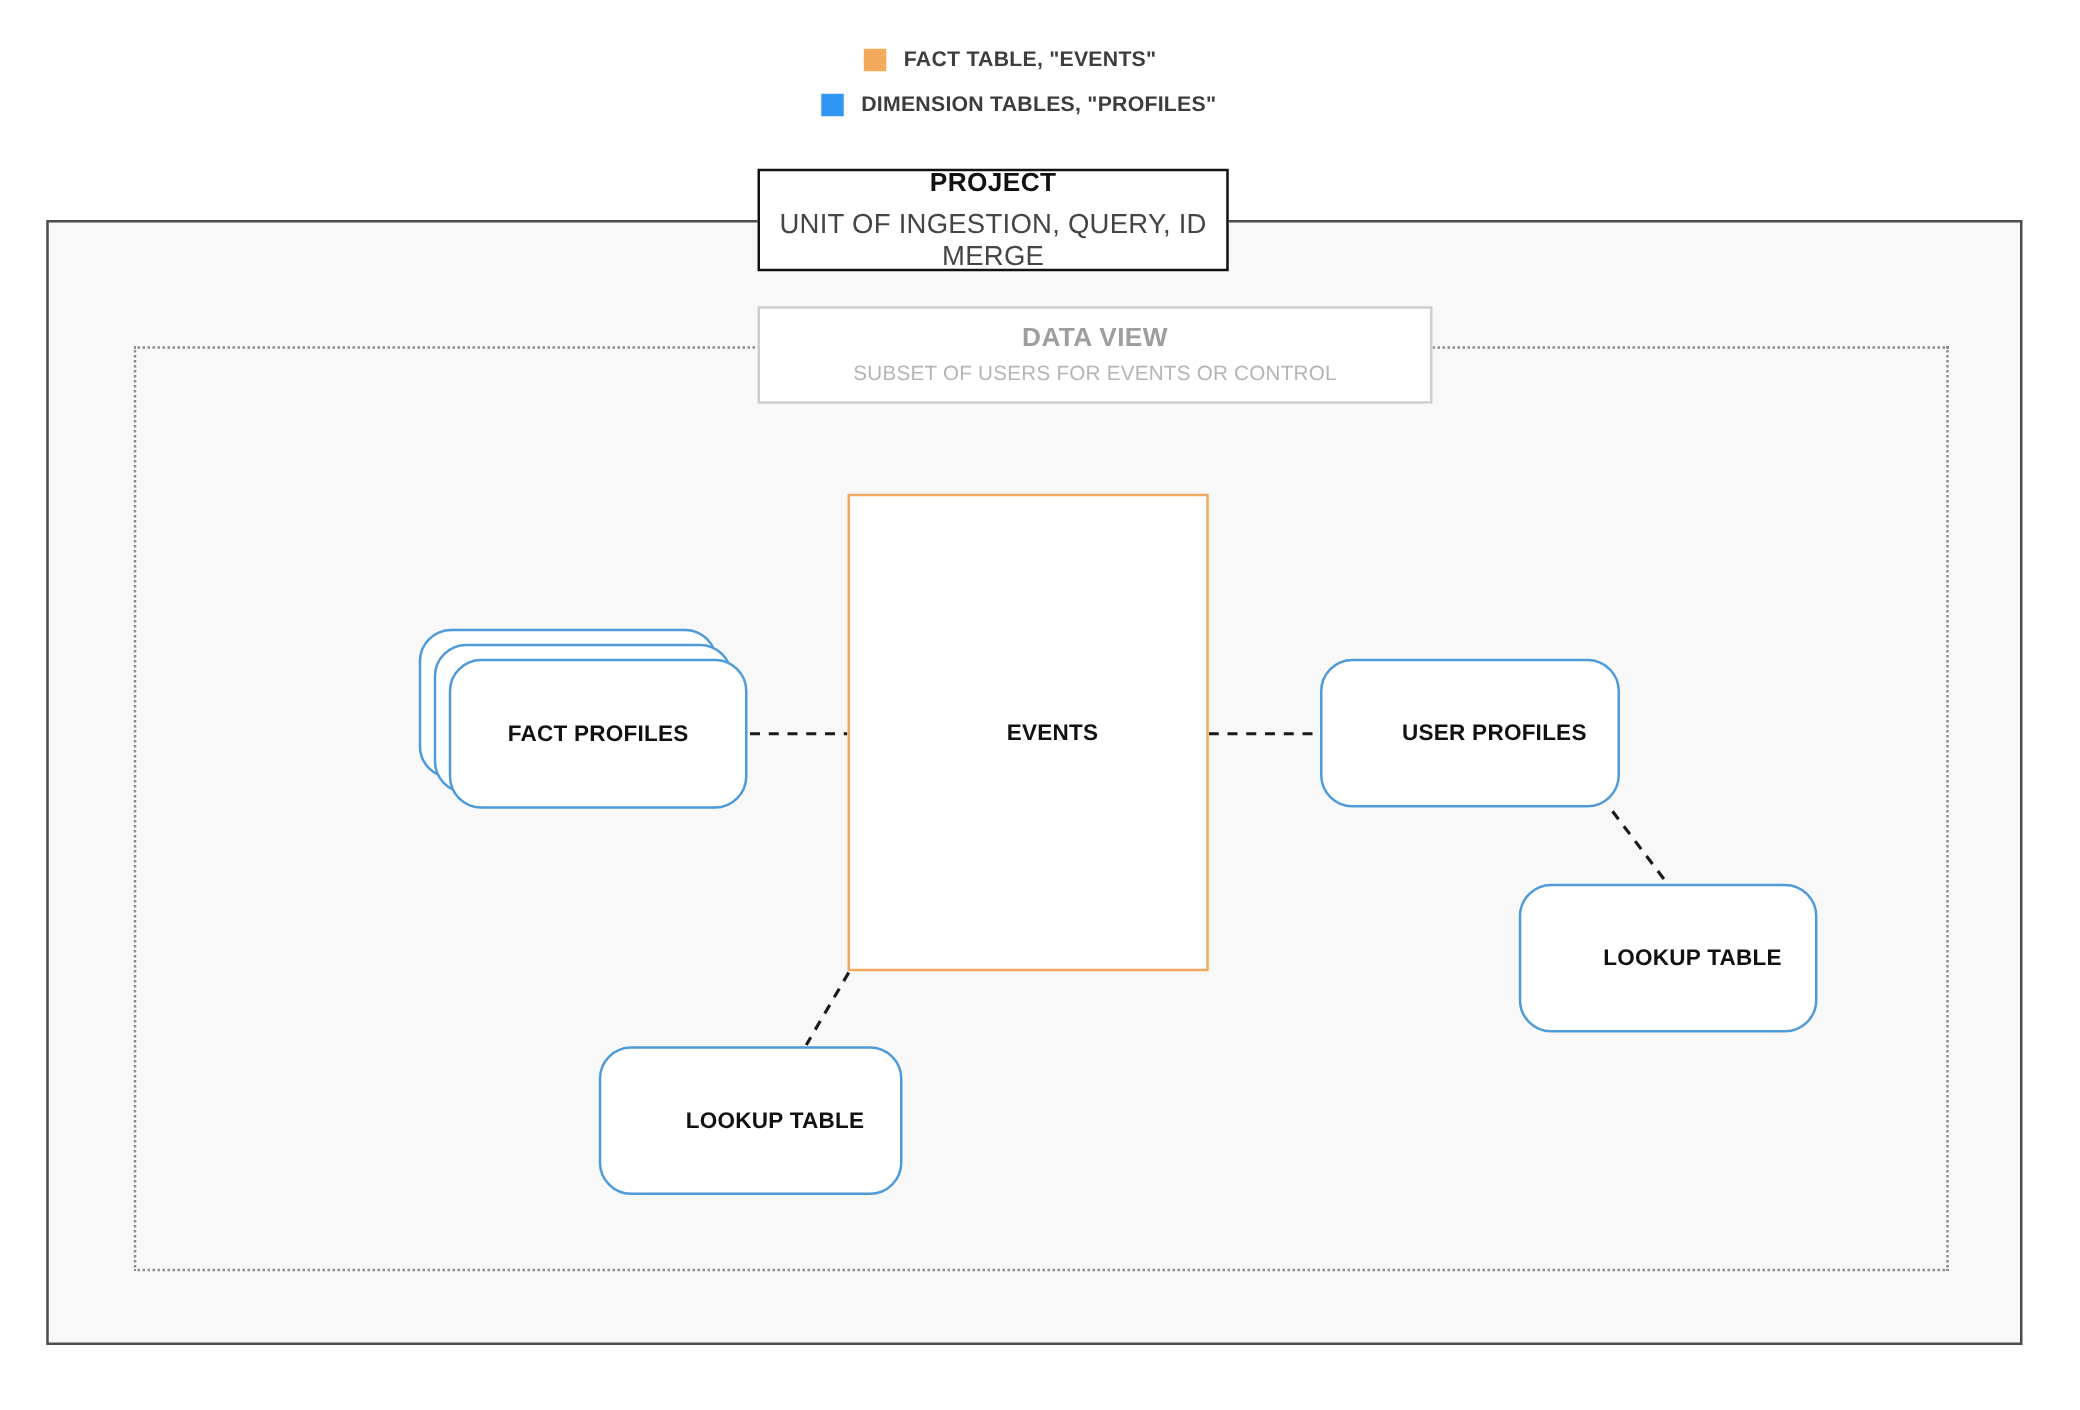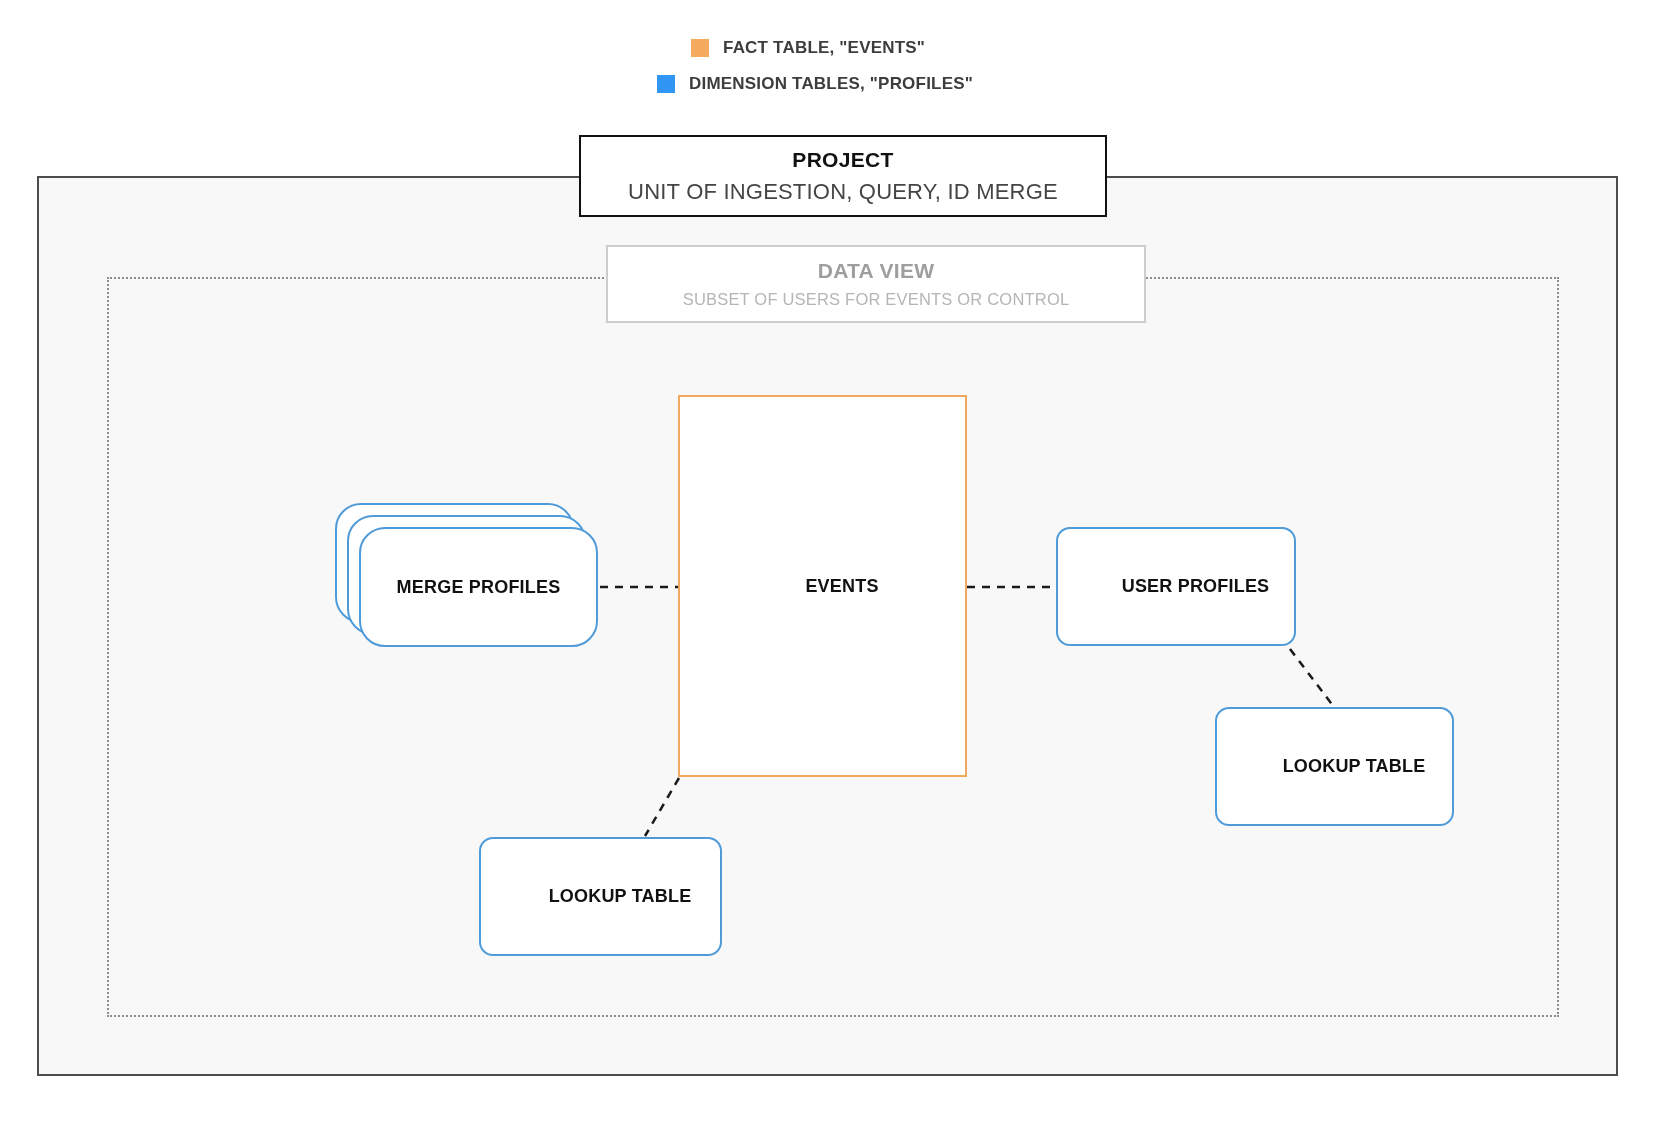--- a/index.html
+++ b/index.html
@@ -34,39 +34,39 @@
   .swatch{width:18px; height:18px; flex:0 0 auto;}
   .swatch.fact{background:var(--fact,#f4a95d);}
   .swatch.dim{background:var(--dimension,#2f96f3);}
   .legend-label{font-size:17px; font-weight:700; color:var(--text_dark,#3d3d3d); letter-spacing:.2px; white-space:nowrap;}
   
   .titled-box{
     position:absolute; background:#ffffff; box-sizing:border-box; z-index:3;
     display:flex; flex-direction:column; align-items:center; justify-content:center; gap:7px;
     text-align:center;
   }
-  .project-box{left:579px; top:135px; width:528px; height:82px; border:2px solid var(--ink,#111);}
+  .project-box{left:606px; top:135px; width:377px; height:82px; border:2px solid var(--ink,#111);}
   .project-box .box-title{font-size:21px; font-weight:700; color:var(--ink,#111); letter-spacing:.3px;}
   .project-box .box-sub{font-size:22px; color:var(--subtitle_dark,#454545); letter-spacing:.2px;}
   .dataview-box{left:606px; top:245px; width:540px; height:78px; border:2px solid var(--view_border,#cdcdcd);}
   .dataview-box .box-title{font-size:21px; font-weight:700; color:var(--muted_title,#9e9e9e); letter-spacing:.3px;}
   .dataview-box .box-sub{font-size:16.5px; color:var(--muted_sub,#b5b5b5); letter-spacing:.2px;}
   
   .node{
     position:absolute; background:#ffffff; box-sizing:border-box; z-index:3;
     display:flex; align-items:center; justify-content:center;
     font-size:18px; font-weight:700; color:var(--ink,#111); letter-spacing:.2px;
     white-space:nowrap;
     padding-left:39px;
   }
   .node.fact-node{
     left:678px; top:395px; width:289px; height:382px;
     border:2px solid var(--fact_border,#f0a95f);
   }
-  .dim-node{border:2px solid var(--dimension_border,#4f9bd9); border-radius:14px;}
+  .dim-node{border:2px solid var(--dimension_border,#4f9bd9); border-radius:26px;}
   .node.user-profiles{left:1056px; top:527px; width:240px; height:119px;}
   .node.lookup-right{left:1215px; top:707px; width:239px; height:119px;}
   .node.lookup-bottom{left:479px; top:837px; width:243px; height:119px;}
   
   .stack-card{
     position:absolute; width:239px; height:120px; background:#ffffff; box-sizing:border-box;
     border:2px solid var(--dimension_border,#4f9bd9); border-radius:26px; z-index:3;
   }
   .stack-card.back{left:335px; top:503px;}
   .stack-card.mid{left:347px; top:515px;}
@@ -109,21 +109,21 @@
     <div class="box-sub">SUBSET OF USERS FOR EVENTS OR CONTROL</div>
   </div>
 
   <div class="node fact-node">
     <span>EVENTS</span>
   </div>
 
   <div class="stack-card back"></div>
   <div class="stack-card mid"></div>
   <div class="stack-card front">
-    <span>MERGE PROFILES</span>
+    <span>FACT PROFILES</span>
   </div>
 
   <div class="node dim-node user-profiles">
     <span>USER PROFILES</span>
   </div>
   <div class="node dim-node lookup-right">
     <span>LOOKUP TABLE</span>
   </div>
   <div class="node dim-node lookup-bottom">
     <span>LOOKUP TABLE</span>

